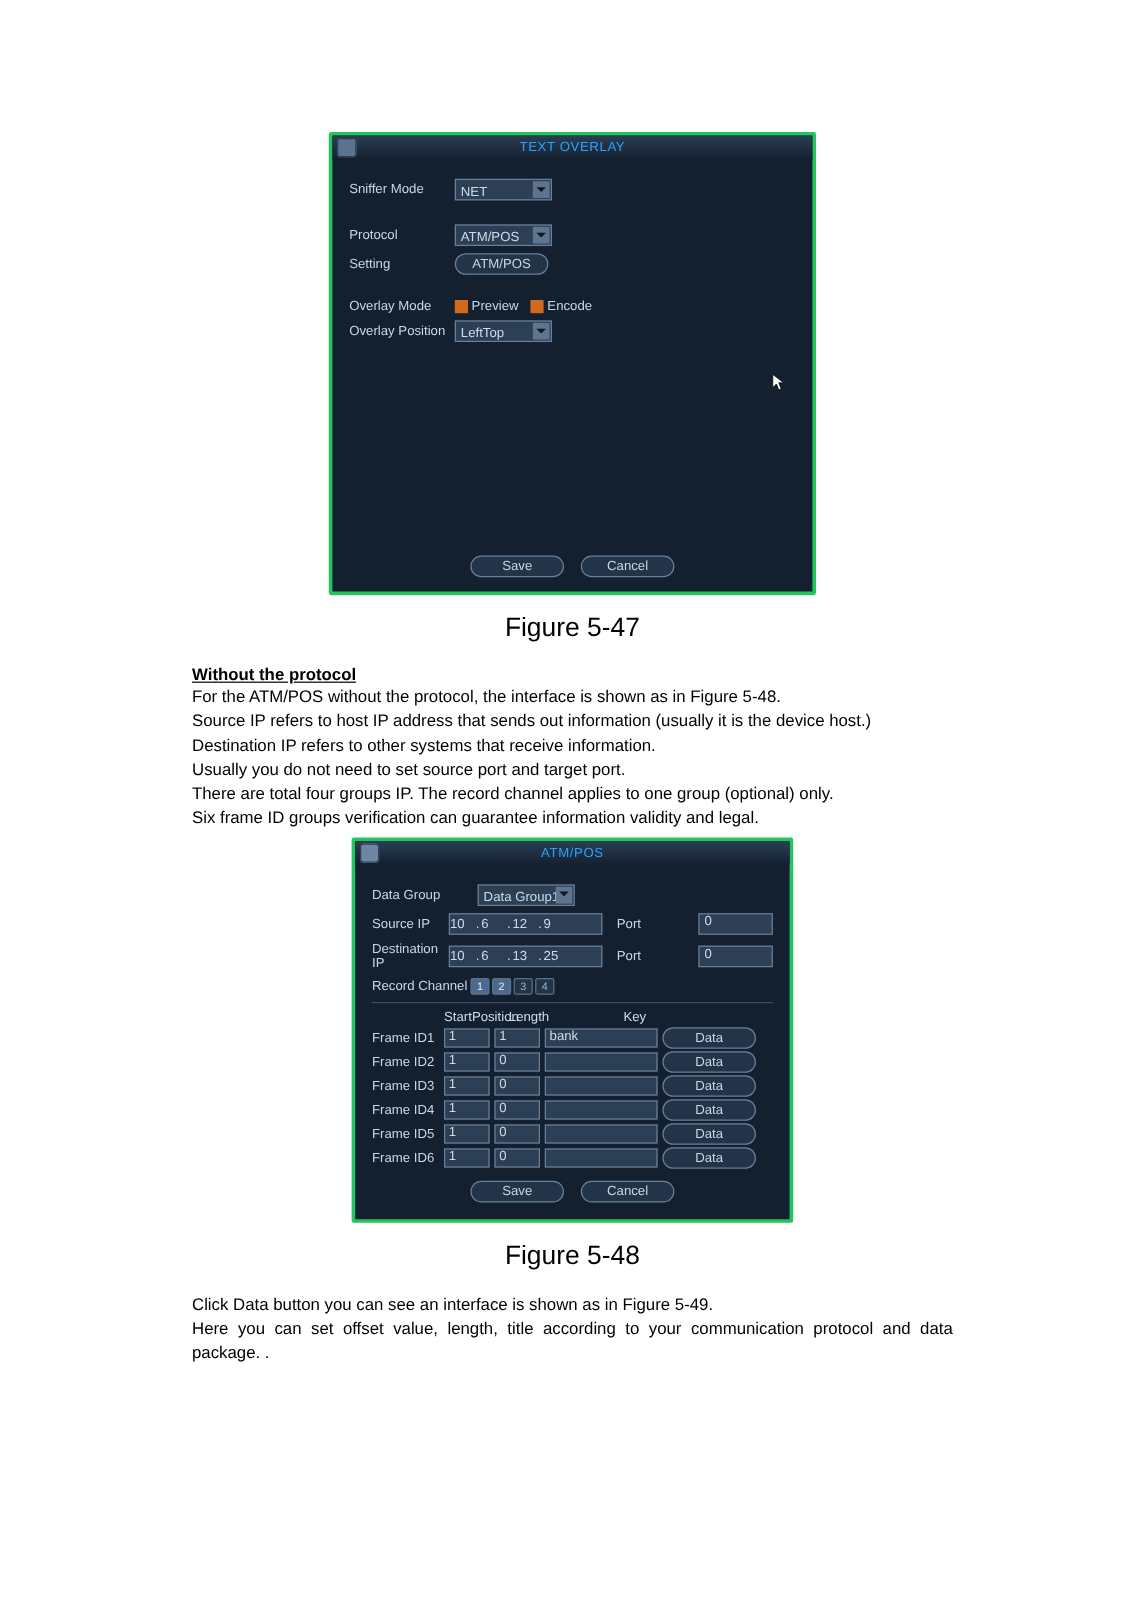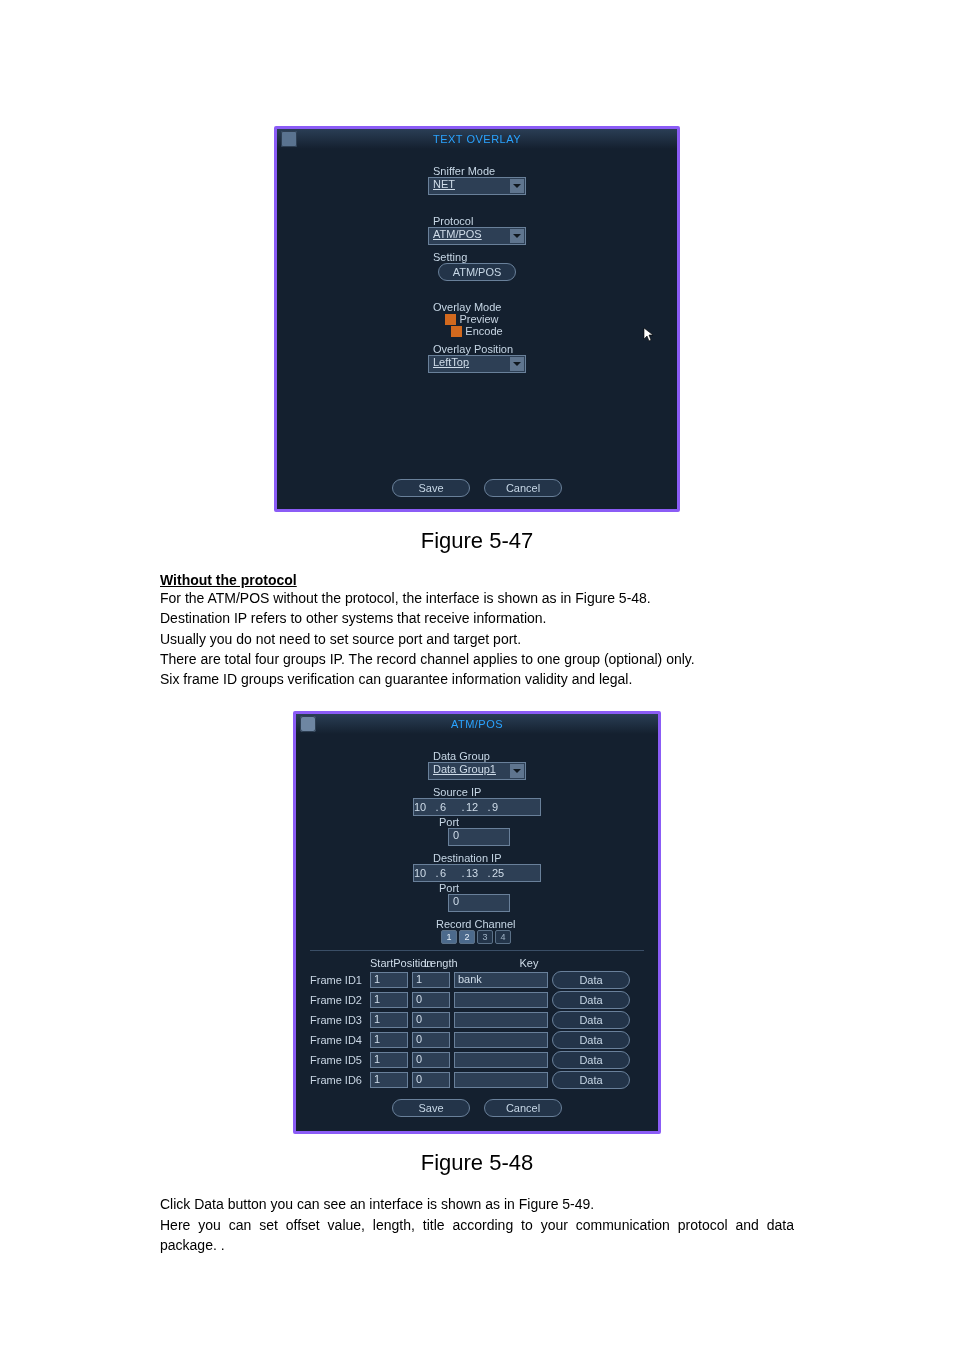--- a/index.html
+++ b/index.html
@@ -8,23 +8,23 @@
     font-family: Arial, Helvetica, sans-serif;
     font-size:14px;
     color:#000;
     width:954px;
   }
   .page {
     padding:110px 160px 40px 160px;
   }
   .ui-window {
     background:#14202f;
-    border:3px solid #8b5cf6;
+    border:3px solid #22c55e;
     border-radius:2px;
-    margin:16px auto;
+    margin:0 auto;
     color:#c9d6e4;
     font-size:11px;
   }
   .ui1 { width:400px; }
   .ui2 { width:362px; }
   .ui-titlebar {
     height:20px;
     line-height:20px;
     text-align:center;
     color:#2aa3ff;
@@ -35,29 +35,28 @@
   .ui-titlebar .title-icon {
     position:absolute;
     left:4px; top:2px;
     width:16px; height:16px;
     background:#5a7390;
     border-radius:2px;
     box-shadow: inset 0 0 0 1px #2e3f53;
   }
   .label { color:#c7d7e6; display:inline-block; }
   .ui-body { padding:10px 14px 14px 14px; }
-  .row { margin:6px 0; display:flex; align-items:center;flex-direction:column; }
+  .row { margin:6px 0; display:flex; align-items:center; }
   .row .label { width:88px; }
   .dd {
-    display:inline-flex; align-items:flex-start;
+    display:inline-flex; align-items:flex-end;
     height:16px; min-width:68px;
     background:#2d3f55; border:1px solid #69809a;
-    color:#cfdce9; padding:0 20px 0 4px;
+    color:#cfdce9; padding:0 3px 0 4px;
     position:relative;
-    text-decoration:underline;
   }
   .dd .arrow {
     position:absolute; right:1px; top:1px;
     width:14px; height:14px;
     background:#5f758f;
     display:flex; align-items:center; justify-content:center;
   }
   .dd .arrow::after{
     content:""; display:block;
     border:4px solid transparent; border-top-color:#101820;
@@ -199,20 +198,21 @@
         <span class="pillbtn">Save</span>
         <span class="pillbtn">Cancel</span>
       </div>
     </div>
   </div>
 
   <div class="caption">Figure 5-47</div>
 
   <div class="heading">Without the protocol</div>
   <div class="body-text">For the ATM/POS without the protocol, the interface is shown as in Figure 5-48.</div>
+  <div class="body-text">Source IP refers to host IP address that sends out information (usually it is the device host.)</div>
   <div class="body-text">Destination IP refers to other systems that receive information.</div>
   <div class="body-text">Usually you do not need to set source port and target port.</div>
   <div class="body-text">There are total four groups IP. The record channel applies to one group (optional) only.</div>
   <div class="body-text">Six frame ID groups verification can guarantee information validity and legal.</div>
 
   <div style="height:6px;"></div>
   <div class="ui-window ui2">
     <div class="ui-titlebar">
       <span class="title-icon" style="background:#6e86a2;border-radius:3px;"></span>
       <span>ATM/POS</span>

